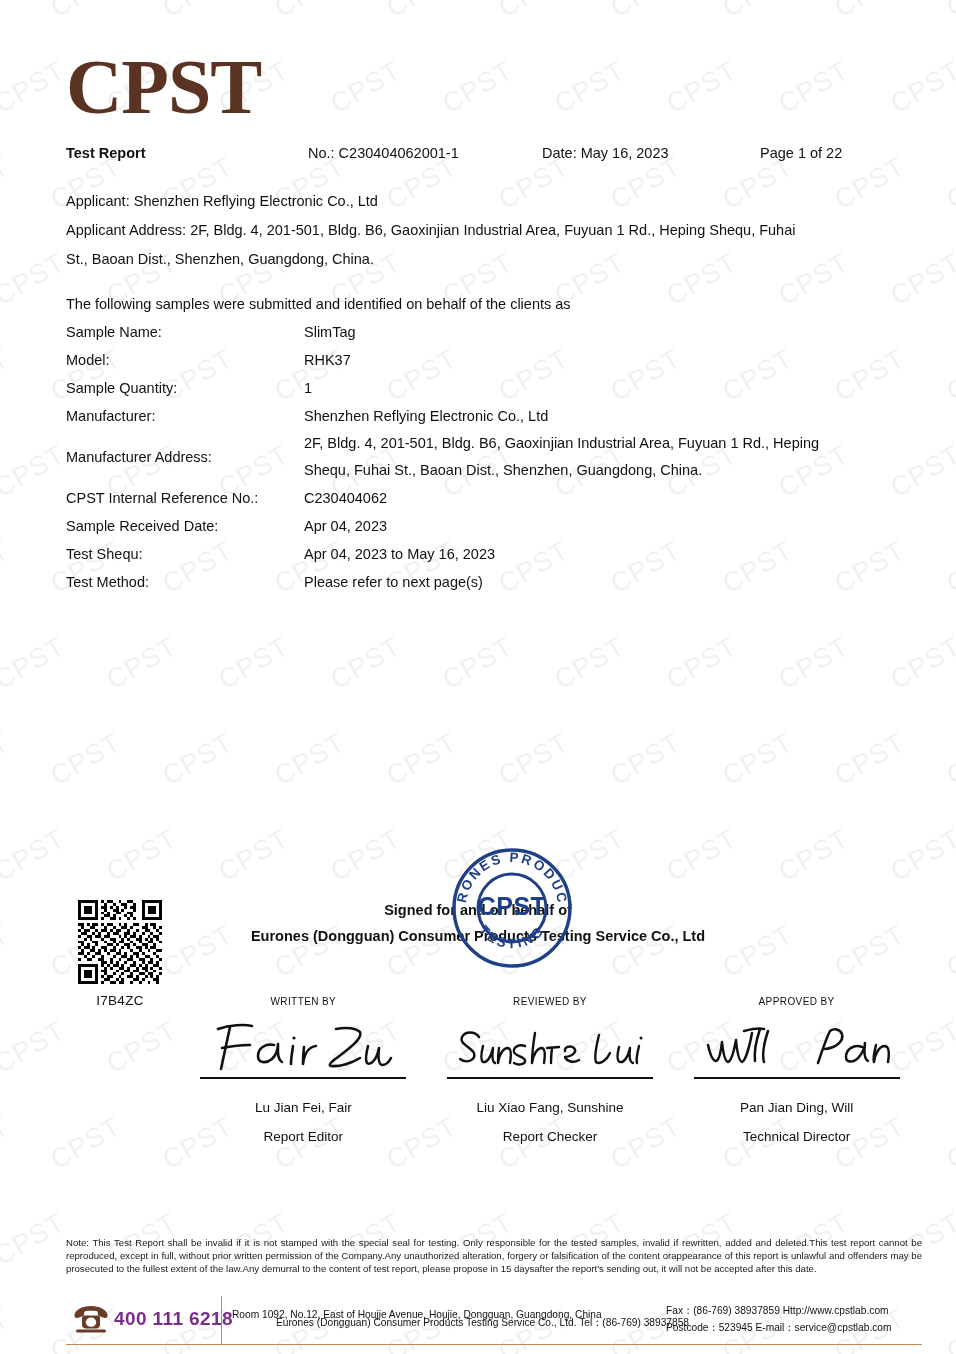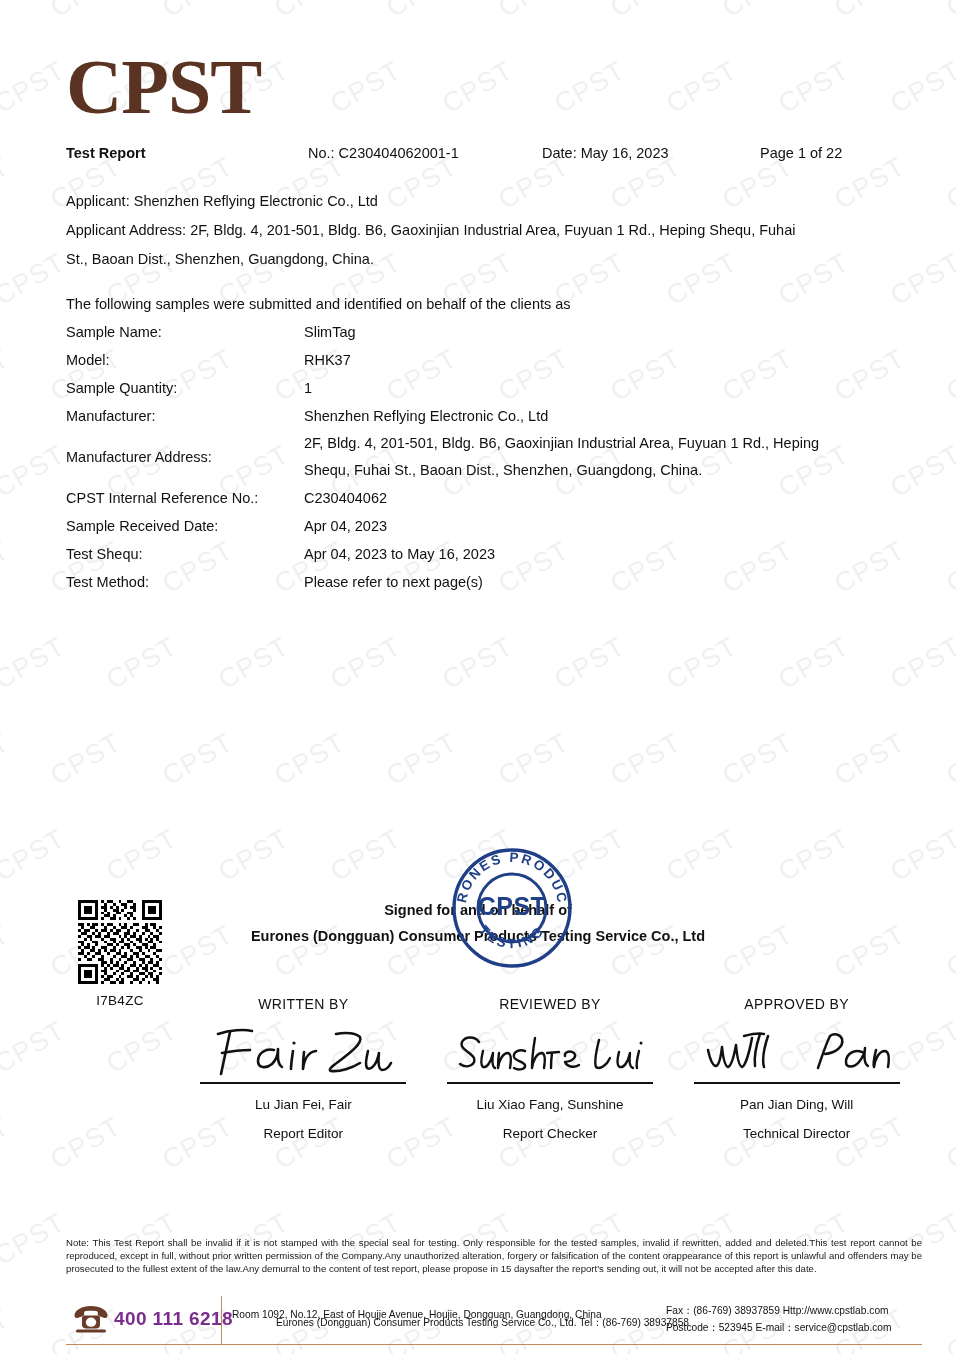--- a/index.html
+++ b/index.html
@@ -167,36 +167,36 @@
     width: 740px;
     display: flex;
   }
   .sigcol {
     width: 33.33%;
     text-align: center;
     font-size: 13.5px;
     color: #111;
   }
   .sig-head {
-    font-size: 14px;
+    font-size: 10px;
     letter-spacing: 0.4px;
   }
   .sig-mark {
     height: 62px;
     margin-top: 8px;
     position: relative;
   }
   .sig-mark svg { display: block; margin: 0 auto; }
   .sig-line {
     width: 206px;
     height: 1.6px;
     background: #111;
     margin: 0 auto;
   }
-  .sig-name { margin-top: 13px; }
+  .sig-name { margin-top: 21px; }
   .sig-role { margin-top: 14px; }
 
   
   .note {
     position: absolute;
     left: 66px;
     top: 1236px;
     width: 856px;
     font-size: 9.6px;
     line-height: 13.2px;

